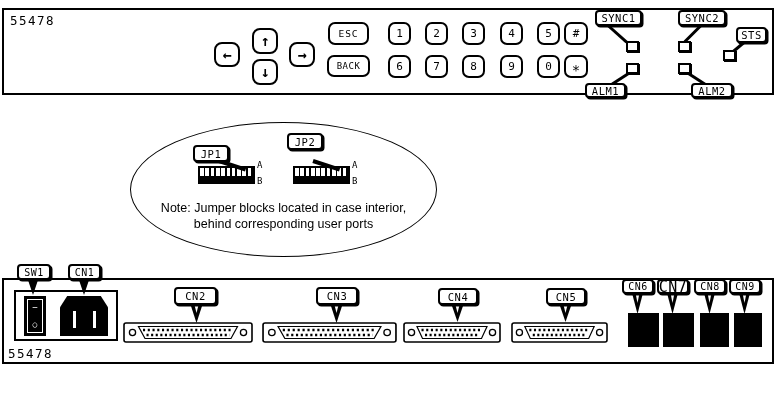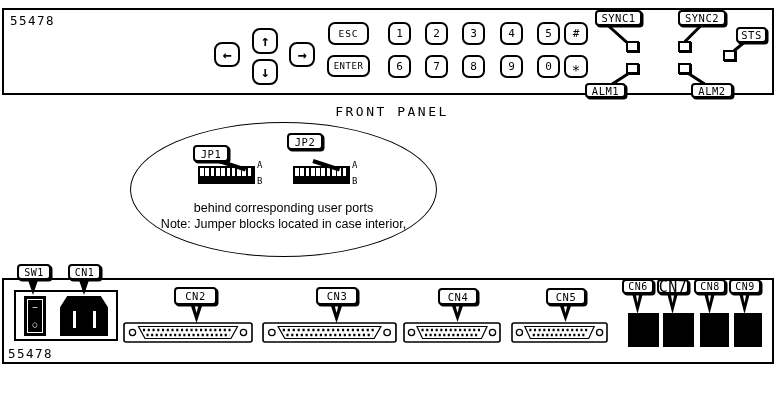--- a/index.html
+++ b/index.html
@@ -60,21 +60,21 @@
       <span>↑</span>
     </div>
   <div class="key akey" style="left:252px;top:59px;width:26px;height:26px">
       <span>↓</span>
     </div>
   <div class="key akey" style="left:289px;top:42px;width:26px;height:25px">
       <span>→</span>
     </div>
 
   <div class="key" style="left:328px;top:22px;width:41px;height:23px;font-size:9.5px;letter-spacing:1px">ESC</div>
-  <div class="key" style="left:327px;top:55px;width:43px;height:22px;font-size:9px;letter-spacing:.5px">ENTER</div>
+  <div class="key" style="left:327px;top:55px;width:43px;height:22px;font-size:9px;letter-spacing:.5px">BACK</div>
 
   <div class="key" style="left:388px;top:22px;width:23px;height:23px">1</div>
   <div class="key" style="left:425px;top:22px;width:23px;height:23px">2</div>
   <div class="key" style="left:462px;top:22px;width:23px;height:23px">3</div>
   <div class="key" style="left:500px;top:22px;width:23px;height:23px">4</div>
   <div class="key" style="left:537px;top:22px;width:23px;height:23px">5</div>
   <div class="key" style="left:564px;top:22px;width:24px;height:23px">#</div>
 
   <div class="key" style="left:388px;top:55px;width:23px;height:23px">6</div>
   <div class="key" style="left:425px;top:55px;width:23px;height:23px">7</div>
@@ -94,21 +94,20 @@
   <div class="tl" style="left:744px;top:41px;width:14px;transform:rotate(140deg)"></div>
   <div class="tl" style="left:610px;top:84px;width:23px;transform:rotate(-33deg)"></div>
   <div class="tl" style="left:707px;top:84px;width:24px;transform:rotate(-147deg)"></div>
 
   <div class="callout" style="left:595px;top:10px;width:47px;height:16px">SYNC1</div>
   <div class="callout" style="left:678px;top:10px;width:48px;height:16px">SYNC2</div>
   <div class="callout" style="left:736px;top:27px;width:31px;height:16px">STS</div>
   <div class="callout" style="left:585px;top:83px;width:41px;height:15px">ALM1</div>
   <div class="callout" style="left:691px;top:83px;width:42px;height:15px">ALM2</div>
 
-  <div class="caption" style="left:292px;top:104px;width:200px">FRONT PANEL</div>
 
   <div class="ellipse" style="left:130px;top:122px;width:307px;height:135px"></div>
 
   <div class="tl tl4" style="left:219px;top:159px;width:28px;transform:rotate(18deg)"></div>
   <div class="tl tl4" style="left:313px;top:159px;width:28px;transform:rotate(18deg)"></div>
 
   <div class="callout" style="left:193px;top:145px;width:36px;height:17px">JP1</div>
   <div class="callout" style="left:287px;top:133px;width:36px;height:17px">JP2</div>
 
   <div class="jpb" style="left:198px;top:166px">
@@ -117,22 +116,22 @@
   <div class="jpb" style="left:293px;top:166px">
       <div class="pins"></div>
     </div>
 
   <div class="rl" style="left:257px;top:160px">A</div>
   <div class="rl" style="left:257px;top:176px">B</div>
   <div class="rl" style="left:352px;top:160px">A</div>
   <div class="rl" style="left:352px;top:176px">B</div>
 
   <div class="note" style="left:135px;top:201px;width:297px">
+    <div>Note: Jumper blocks located in case interior,</div>
     <div>behind corresponding user ports</div>
-    <div>Note: Jumper blocks located in case interior,</div>
   </div>
 
   <div class="panel" style="left:2px;top:278px;width:772px;height:86px"></div>
   <div class="docnum" style="left:8px;top:346px">55478</div>
 
   <div class="module" style="left:14px;top:290px;width:104px;height:51px"></div>
 
   <div class="vt" style="left:28px;top:280px;width:10px;height:15px">
       <i class="vo"></i>
     </div>

